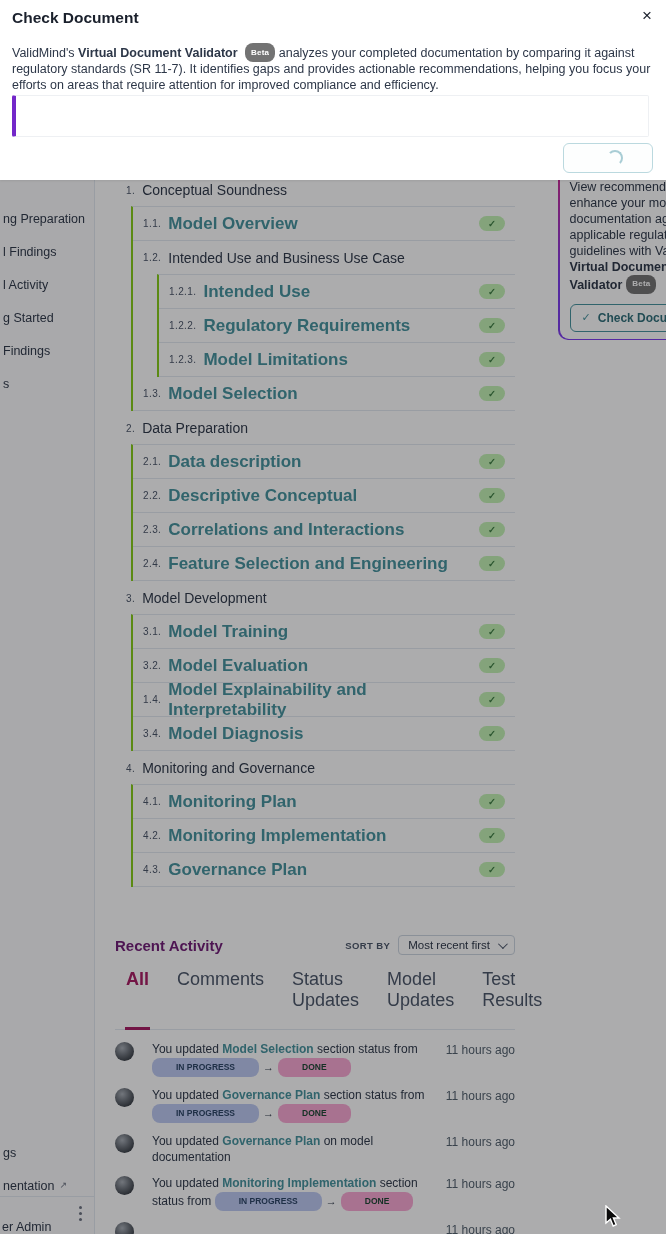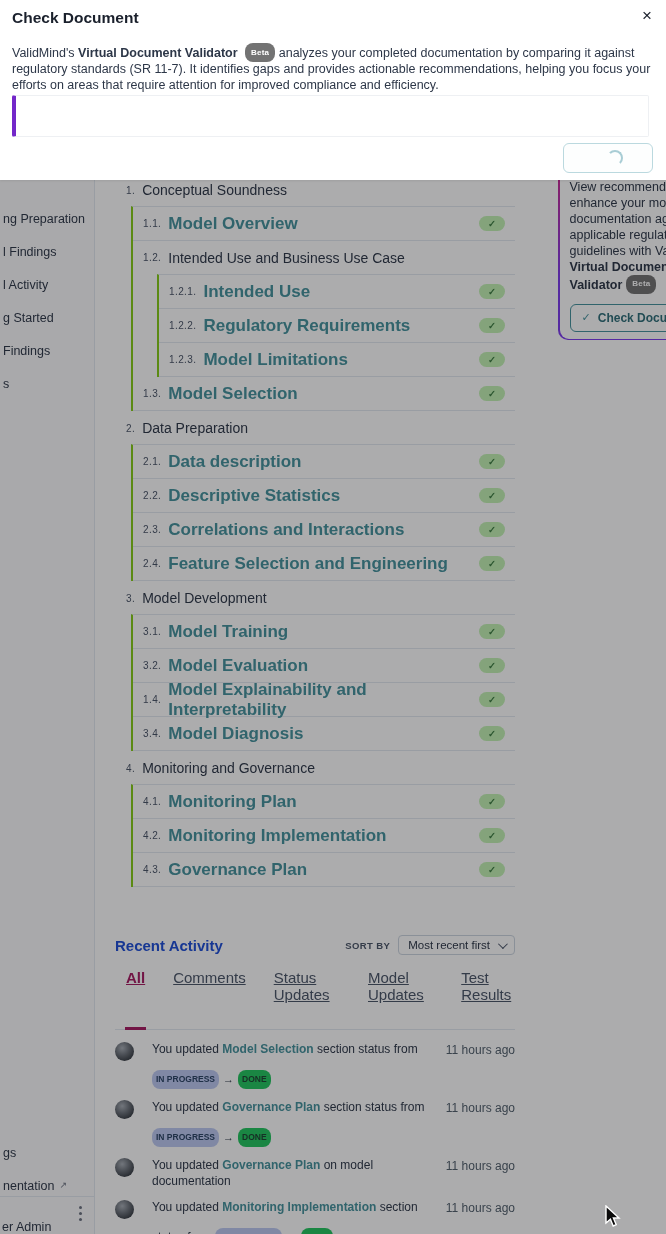--- a/index.html
+++ b/index.html
@@ -38,40 +38,40 @@
   .v-line.b{font-weight:700;}
   .beta{display:inline-block;background:#737373;color:#fff;font-size:8px;font-weight:700;
     padding:1.5px 6px;border-radius:8px;vertical-align:2px;margin-left:4px;letter-spacing:.2px;}
   .v-btn{margin-top:10px;display:inline-flex;align-items:center;gap:7px;border:1px solid #45929D;border-radius:6px;
     padding:6px 11px;font-size:12px;font-weight:700;color:#2E6E79;background:transparent;white-space:nowrap;cursor:pointer;}
   .v-check{font-size:11px;font-weight:400;color:#45929D;}
 
   
   .activity{position:absolute;left:115px;top:935px;width:400px;}
   .a-head{display:flex;align-items:center;}
-  .a-title{font-size:15px;font-weight:700;color:#1d4ed8;}
+  .a-title{font-size:15px;font-weight:700;color:#701a75;}
   .a-sort{margin-left:auto;display:flex;align-items:center;gap:8px;}
   .a-sort-label{font-size:9.5px;font-weight:700;color:#4A5568;letter-spacing:.4px;}
   .a-select{display:flex;align-items:center;gap:8px;border:1px solid #CBD5E0;border-radius:4px;
     padding:3px 9px;font-size:11.5px;color:#2D3748;background:#fff;cursor:pointer;}
   .chev{width:6px;height:6px;border-right:1.5px solid #4A5568;border-bottom:1.5px solid #4A5568;
     transform:rotate(45deg) translateY(-2px);}
   .tabs{display:flex;gap:26px;margin-top:9px;border-bottom:1px solid #E2E8F0;padding-left:10px;}
-  .tab{font-size:15px;color:#4A5568;padding:5px 1px 24px;cursor:pointer;border-bottom:3px solid transparent;margin-bottom:-1px;text-decoration:underline;}
+  .tab{font-size:18px;color:#4A5568;padding:5px 1px 16px;cursor:pointer;border-bottom:3px solid transparent;margin-bottom:-1px;}
   .tab.active{color:#A81A62;font-weight:700;border-bottom-color:#A81A62;}
   .a-list{margin-top:12px;display:flex;flex-direction:column;gap:11px;}
   .a-item{position:relative;padding-left:37px;min-height:20px;}
   .avatar{position:absolute;left:0;top:0;width:19px;height:19px;border-radius:50%;
     background:radial-gradient(circle at 38% 32%,#A8AEB6 0%,#6E747C 38%,#3A3F46 75%,#26292e 100%);}
   .a-text{width:296px;font-size:12px;line-height:15.5px;color:#2D3748;}
   .a-link{color:#45929D;font-weight:700;cursor:pointer;}
   .a-time{position:absolute;right:0;top:1px;font-size:12px;color:#52606D;white-space:nowrap;}
-  .badge{display:inline-block;font-size:8.5px;font-weight:700;padding:2px 4px;border-radius:8px;vertical-align:1px;margin-top:12px;}
+  .badge{display:inline-block;font-size:8.5px;font-weight:700;padding:2px 24px;border-radius:8px;vertical-align:1px;}
   .badge.prog{background:#BDC9F2;color:#2A4365;}
-  .badge.done{background:#22c55e;color:#1C4532;}
+  .badge.done{background:#f9a8d4;color:#1C4532;}
   .b-arrow{font-size:11px;color:#2D3748;margin:0 4px;}
 
   
   .dim{position:absolute;inset:0;background:rgba(12,12,14,0.34);z-index:5;pointer-events:none;}
 
   
   .modal{position:absolute;left:0;top:0;width:666px;height:180px;background:#fff;z-index:10;
     box-shadow:0 1px 2px rgba(0,0,0,0.08);}
   .m-title{position:absolute;left:12px;top:9px;font-size:15.5px;font-weight:700;color:#1A202C;}
   .m-close{position:absolute;right:10px;top:4px;font-size:17px;color:#1A202C;cursor:pointer;line-height:20px;padding:2px 4px;}
@@ -157,21 +157,21 @@
           <span class="o-title-plain">Data Preparation</span>
         </div>
         <div class="o-group">
           <div class="o-row">
             <span class="o-num">2.1.</span>
             <span class="o-link">Data description</span>
             <span class="pill">✓</span>
           </div>
           <div class="o-row">
             <span class="o-num">2.2.</span>
-            <span class="o-link">Descriptive Statistics</span>
+            <span class="o-link">Descriptive Conceptual</span>
             <span class="pill">✓</span>
           </div>
           <div class="o-row">
             <span class="o-num">2.3.</span>
             <span class="o-link">Correlations and Interactions</span>
             <span class="pill">✓</span>
           </div>
           <div class="o-row">
             <span class="o-num">2.4.</span>
             <span class="o-link">Feature Selection and Engineering</span>

